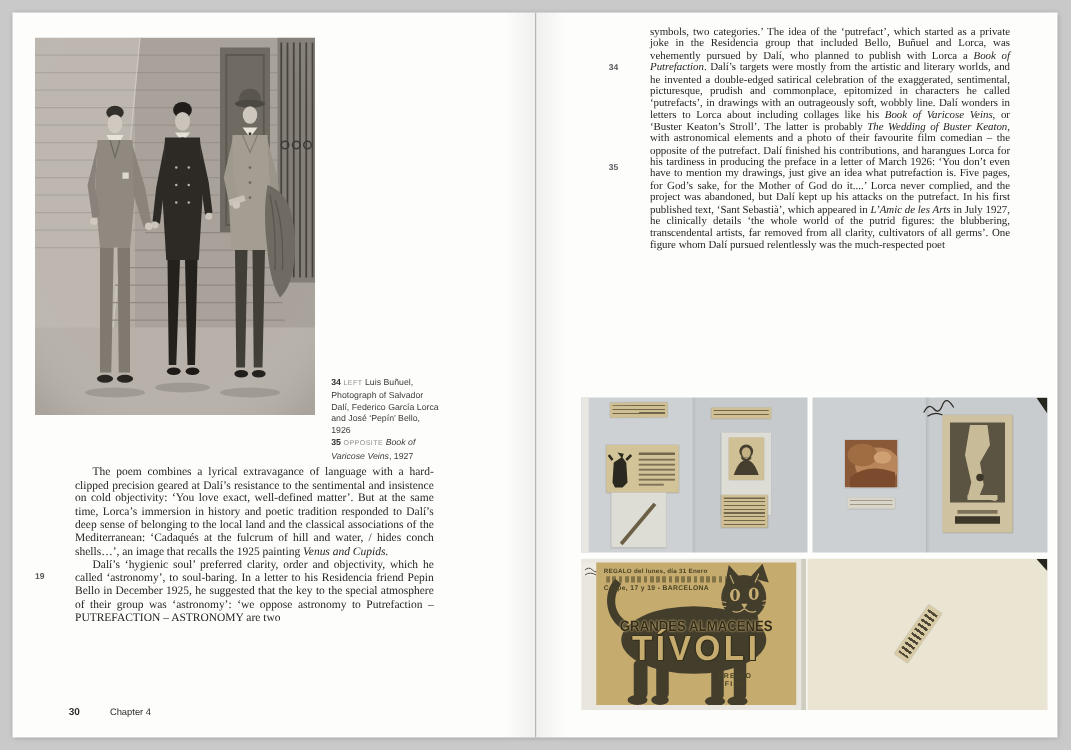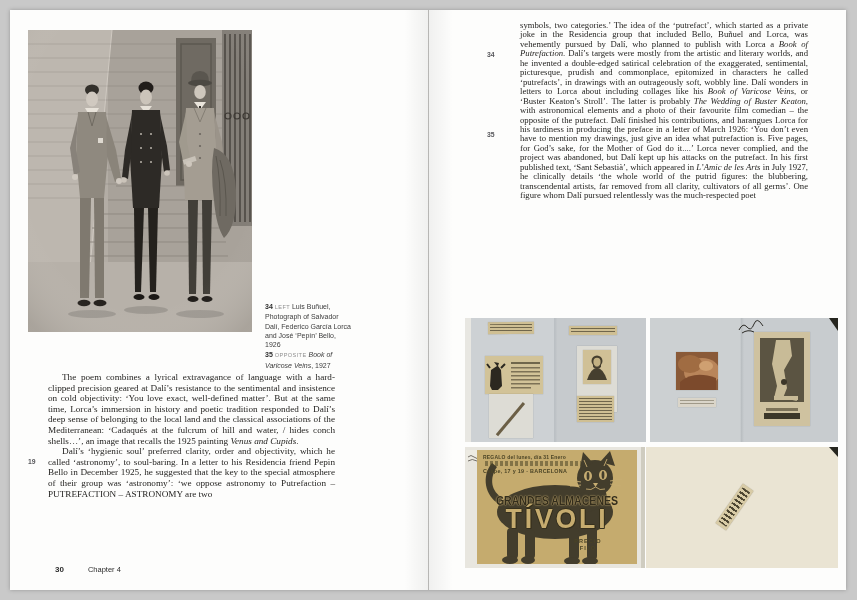--- a/index.html
+++ b/index.html
@@ -8,21 +8,21 @@
   .spread{position:absolute;left:10px;top:10px;width:836px;height:580px;background:#fdfdfc;
           box-shadow:0 0 4px rgba(0,0,0,.25);}
   .seam{position:absolute;left:428px;top:10px;width:1px;height:580px;background:#b7b6b4;}
   .seam-shadow-l{position:absolute;left:404px;top:10px;width:24px;height:580px;
        background:linear-gradient(to right, rgba(0,0,0,0), rgba(0,0,0,.05));}
   .seam-shadow-r{position:absolute;left:429px;top:10px;width:24px;height:580px;
        background:linear-gradient(to left, rgba(0,0,0,0), rgba(0,0,0,.05));}
 
   
   .body-text{position:absolute;color:#262523;text-align:justify;font-family:Liberation Serif, serif;}
-  .body-left{left:48px;top:372px;width:287px;font-size:9.2px;line-height:10.6px;}
+  .body-left{left:60px;top:372px;width:287px;font-size:9.2px;line-height:10.6px;}
   .body-right{left:520px;top:21px;width:288px;font-size:8.7px;line-height:9.45px;}
   .body-text p{margin:0;text-indent:14px;}
   .body-text p.noindent{text-indent:0;}
   .i{font-style:italic;}
   .caption{position:absolute;left:265px;top:302px;width:88px;
            font-family:"Liberation Sans", sans-serif;font-size:7px;line-height:9.3px;color:#3c3c3c;}
   .caption p{margin:0 0 1px 0;}
   .caption .num{font-weight:bold;color:#2e2e2e;}
   .caption .sc{font-size:5.6px;color:#8f8f8f;letter-spacing:.4px;}
   .margin-num{position:absolute;font-family:"Liberation Sans", sans-serif;font-size:6.8px;

